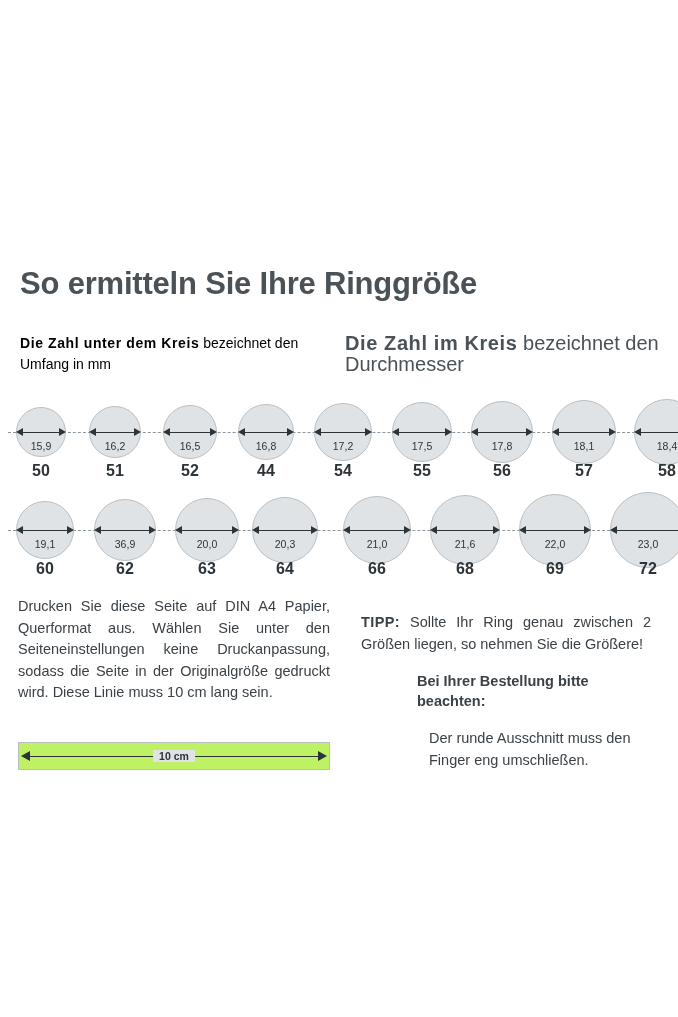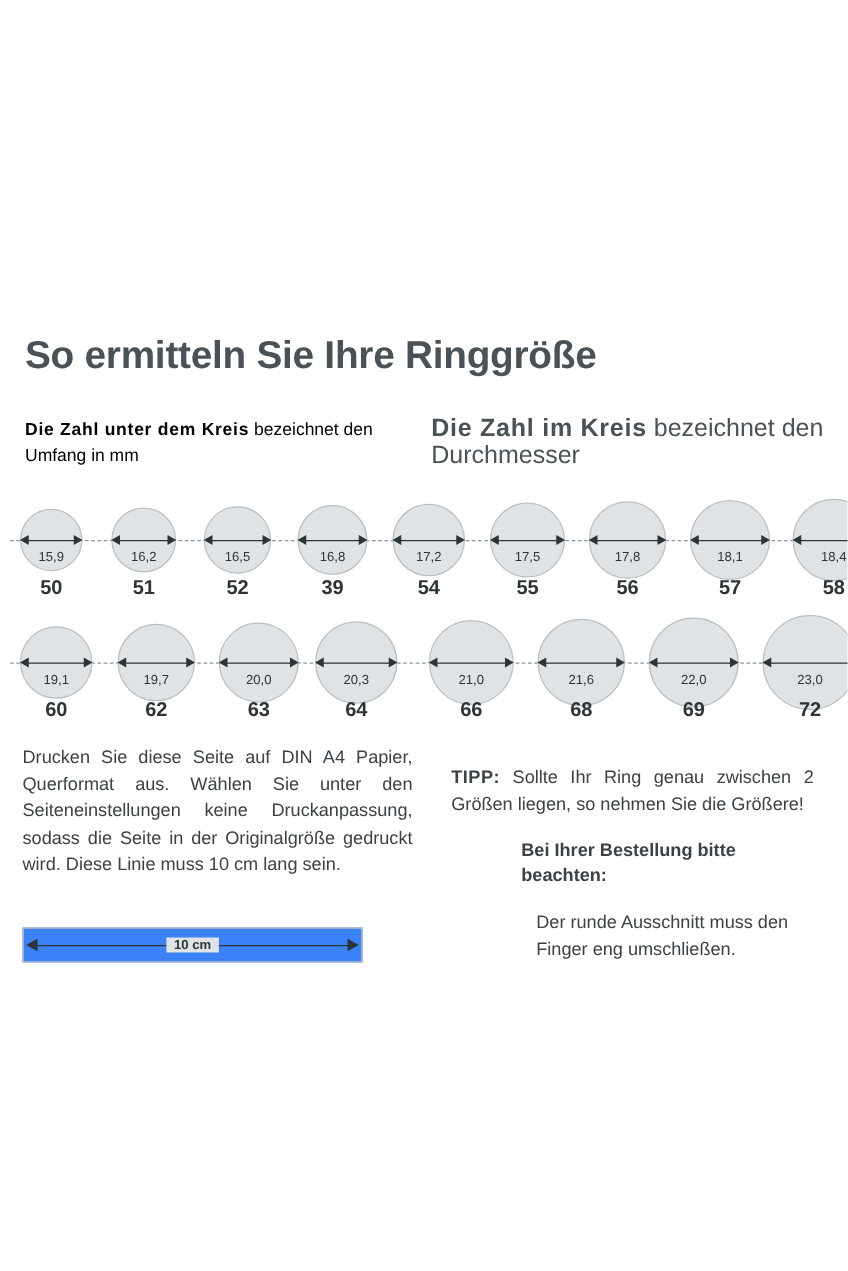--- a/index.html
+++ b/index.html
@@ -170,23 +170,23 @@
   .order-text {
     margin-top: 4px;
     padding-left: 68px;
     text-align: left;
     line-height: 22px;
   }
   .ruler {
     position: absolute;
     left: 18px;
     top: 496px;
-    width: 272px;
+    width: 312px;
     height: 28px;
-    background: #3b82f6;
+    background: #bef264;
     border: 1px solid #b9c0c5;
     box-sizing: border-box;
   }
   .ruler .bar {
     position: absolute;
     left: 8px;
     right: 8px;
     top: 50%;
     height: 1px;
     background: #2d3438;
@@ -267,21 +267,21 @@
       </div>
 
       <div class="circle-wrap" style="left:230px;width:72px;">
         <div class="circle" style="width:56px;height:56px;"></div>
         <div class="diam" style="width:56px;">
           <span class="bar"></span>
             <span class="ar l"></span>
             <span class="ar r"></span>
         </div>
         <div class="diam-label">16,8</div>
-        <div class="circ-label">39</div>
+        <div class="circ-label">44</div>
       </div>
 
       <div class="circle-wrap" style="left:306px;width:74px;">
         <div class="circle" style="width:58px;height:58px;"></div>
         <div class="diam" style="width:58px;">
           <span class="bar"></span>
             <span class="ar l"></span>
             <span class="ar r"></span>
         </div>
         <div class="diam-label">17,2</div>
@@ -346,21 +346,21 @@
         <div class="circ-label">60</div>
       </div>
 
       <div class="circle-wrap" style="left:86px;width:78px;">
         <div class="circle" style="width:62px;height:62px;"></div>
         <div class="diam" style="width:62px;">
           <span class="bar"></span>
             <span class="ar l"></span>
             <span class="ar r"></span>
         </div>
-        <div class="diam-label">19,7</div>
+        <div class="diam-label">36,9</div>
         <div class="circ-label">62</div>
       </div>
 
       <div class="circle-wrap" style="left:167px;width:80px;">
         <div class="circle" style="width:64px;height:64px;"></div>
         <div class="diam" style="width:64px;">
           <span class="bar"></span>
             <span class="ar l"></span>
             <span class="ar r"></span>
         </div>

